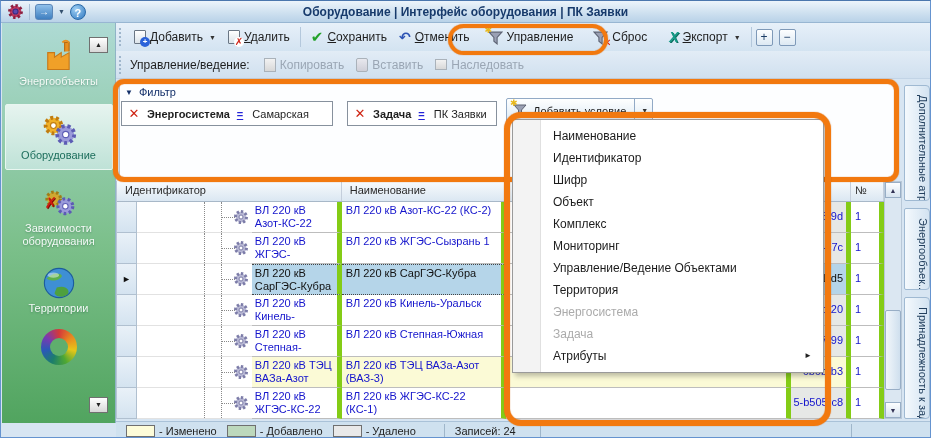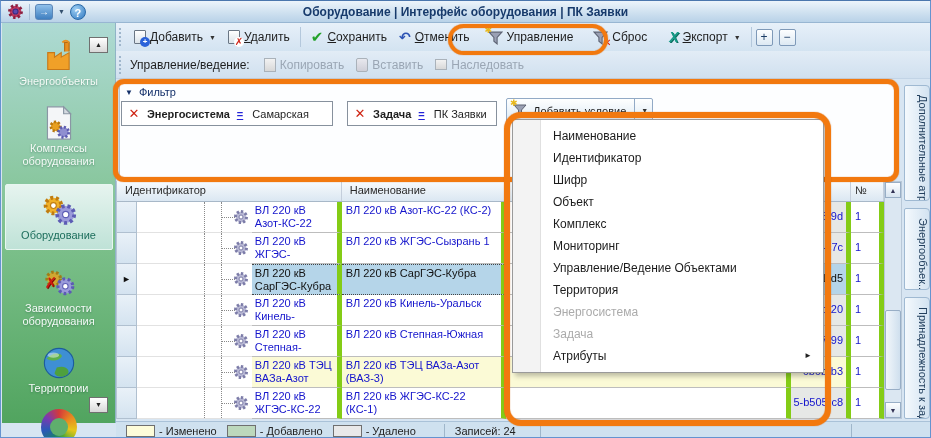--- a/index.html
+++ b/index.html
@@ -159,31 +159,20 @@
       <span class="icn">
         <svg width="36" height="34" viewBox="0 0 32 30">
           <path d="M21 11 v-8 h4 v8" fill="#e89020" stroke="#b86a10"></path>
           <path d="M6 27 V12 h6 v4 l6-4 v4 l7-4 V27 Z" fill="#f0a028" stroke="#c87818"></path>
           <path d="M19 3 q3 -3 6 0" fill="none" stroke="#e89020" stroke-width="1.6"></path>
         </svg>
       </span>
       <span>Энергообъекты</span>
     </div>
 
-    <div class="side-item" style="margin-top:16px;">
-      <span class="icn">
-        <svg width="30" height="36" viewBox="0 0 26 30">
-          <path d="M3 1 h14 l6 6 v22 H3 Z" fill="#f4f6f8" stroke="#8a96a4"></path>
-          <path d="M17 1 l6 6 h-6 Z" fill="#d4dae0" stroke="#8a96a4"></path>
-          <circle cx="10" cy="18" r="4" fill="#e8a020" stroke="#b87810" stroke-width="2.4" stroke-dasharray="1.8 1.6"></circle>
-          <circle cx="17" cy="23" r="4.4" fill="#8f8fd0" stroke="#5c5cb0" stroke-width="2.4" stroke-dasharray="1.8 1.6"></circle>
-        </svg>
-      </span>
-      <span>Комплексы оборудования</span>
-    </div>
 
     <div class="side-item side-sel" style="margin-top:16px;">
       <span class="icn">
         <svg width="38" height="34" viewBox="0 0 34 30">
           <circle cx="12" cy="11" r="7" fill="#f0b028" stroke="#c07c10" stroke-width="3.4" stroke-dasharray="2.6 2.4"></circle>
           <circle cx="12" cy="11" r="2.6" fill="#fff" stroke="#c07c10"></circle>
           <circle cx="23" cy="19" r="7.6" fill="#9a9ada" stroke="#5c5cb4" stroke-width="3.4" stroke-dasharray="2.8 2.5"></circle>
           <circle cx="23" cy="19" r="2.8" fill="#fff" stroke="#5c5cb4"></circle>
         </svg>
       </span>

